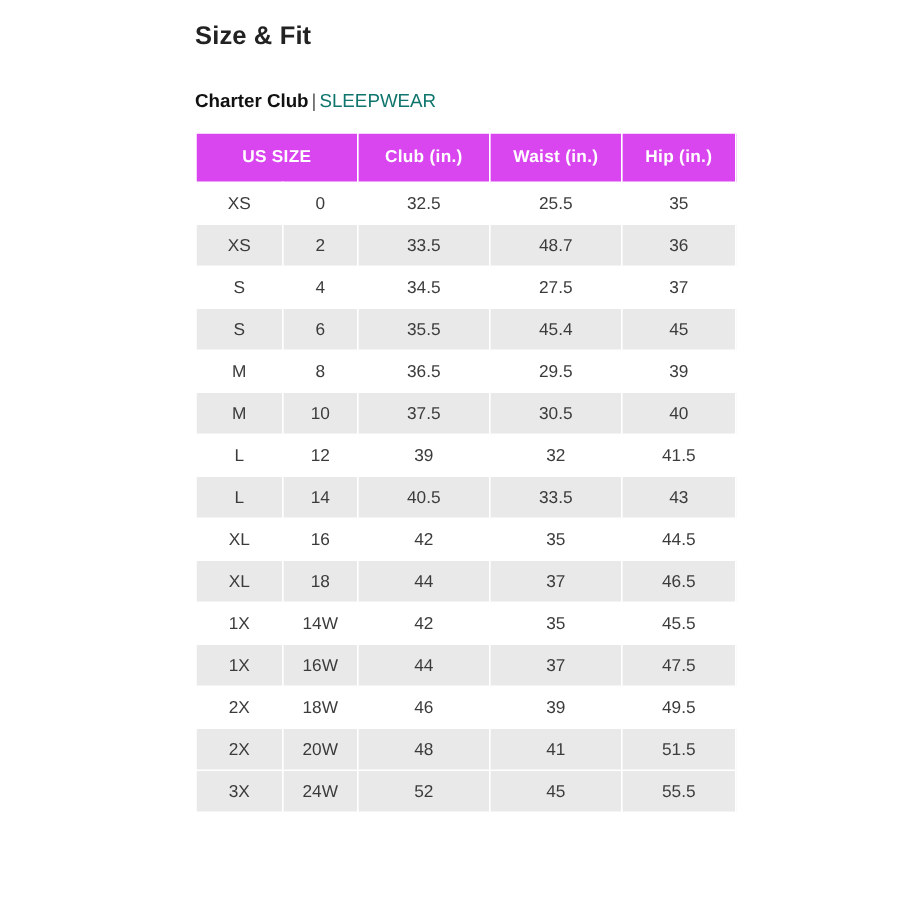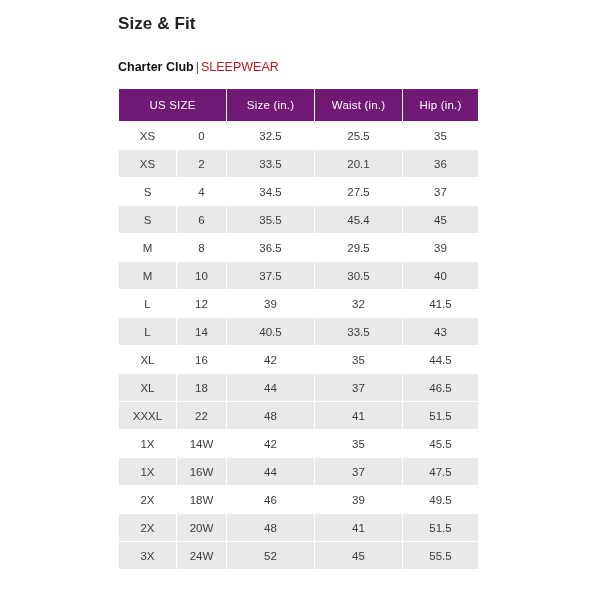--- a/index.html
+++ b/index.html
@@ -12,21 +12,21 @@
     background: #ffffff;
     font-family: "Liberation Sans", sans-serif;
     color: #333333;
     overflow: hidden;
   }
   .page {
     position: relative;
     width: 600px;
     height: 600px;
     box-sizing: border-box;
-    padding: 14px 0 0 0;
+    padding: 14px 0 0 12px;
   }
   .page-title {
     font-size: 17px;
     font-weight: bold;
     color: #222222;
     margin: 0 0 0 118px;
     letter-spacing: 0.1px;
   }
   .brand-line {
     margin: 26px 0 0 118px;
@@ -36,36 +36,36 @@
   .brand-name {
     font-weight: bold;
     color: #111111;
     text-align: right;
   }
   .brand-sep {
     color: #555555;
     padding: 0 2px;
   }
   .brand-category {
-    color: #b91c1c;
+    color: #0f766e;
   }
   .table-wrap {
     margin: 14px 0 0 118px;
     width: 360px;
   }
   table.size-table {
     border-collapse: collapse;
     width: 360px;
     table-layout: fixed;
   }
   table.size-table th {
-    background: #701a75;
+    background: #d946ef;
     color: #ffffff;
     font-size: 11.5px;
-    font-weight: normal;
+    font-weight: bold;
     height: 30px;
     border: 1px solid #ffffff;
     text-align: center;
     vertical-align: middle;
     letter-spacing: 0.2px;
   }
   table.size-table td {
     font-size: 11.5px;
     color: #3b3b3b;
     height: 25px;
@@ -101,38 +101,38 @@
       <colgroup>
         <col class="c0">
           <col class="c1">
           <col class="c2">
           <col class="c3">
           <col class="c4">
       </colgroup>
       <thead>
         <tr>
           <th colspan="2">US SIZE</th>
-          <th>Size (in.)</th>
+          <th>Club (in.)</th>
           <th>Waist (in.)</th>
           <th>Hip (in.)</th>
         </tr>
       </thead>
       <tbody id="table-body">
           <tr class="odd">
             <td>XS</td>
             <td>0</td>
             <td>32.5</td>
             <td>25.5</td>
             <td>35</td>
           </tr>
           <tr class="even">
             <td>XS</td>
             <td>2</td>
             <td>33.5</td>
-            <td>20.1</td>
+            <td>48.7</td>
             <td>36</td>
           </tr>
           <tr class="odd">
             <td>S</td>
             <td>4</td>
             <td>34.5</td>
             <td>27.5</td>
             <td>37</td>
           </tr>
           <tr class="even">
@@ -177,27 +177,20 @@
             <td>35</td>
             <td>44.5</td>
           </tr>
           <tr class="even">
             <td>XL</td>
             <td>18</td>
             <td>44</td>
             <td>37</td>
             <td>46.5</td>
           </tr>
-          <tr class="even">
-            <td>XXXL</td>
-            <td>22</td>
-            <td>48</td>
-            <td>41</td>
-            <td>51.5</td>
-          </tr>
           <tr class="odd">
             <td>1X</td>
             <td>14W</td>
             <td>42</td>
             <td>35</td>
             <td>45.5</td>
           </tr>
           <tr class="even">
             <td>1X</td>
             <td>16W</td>

